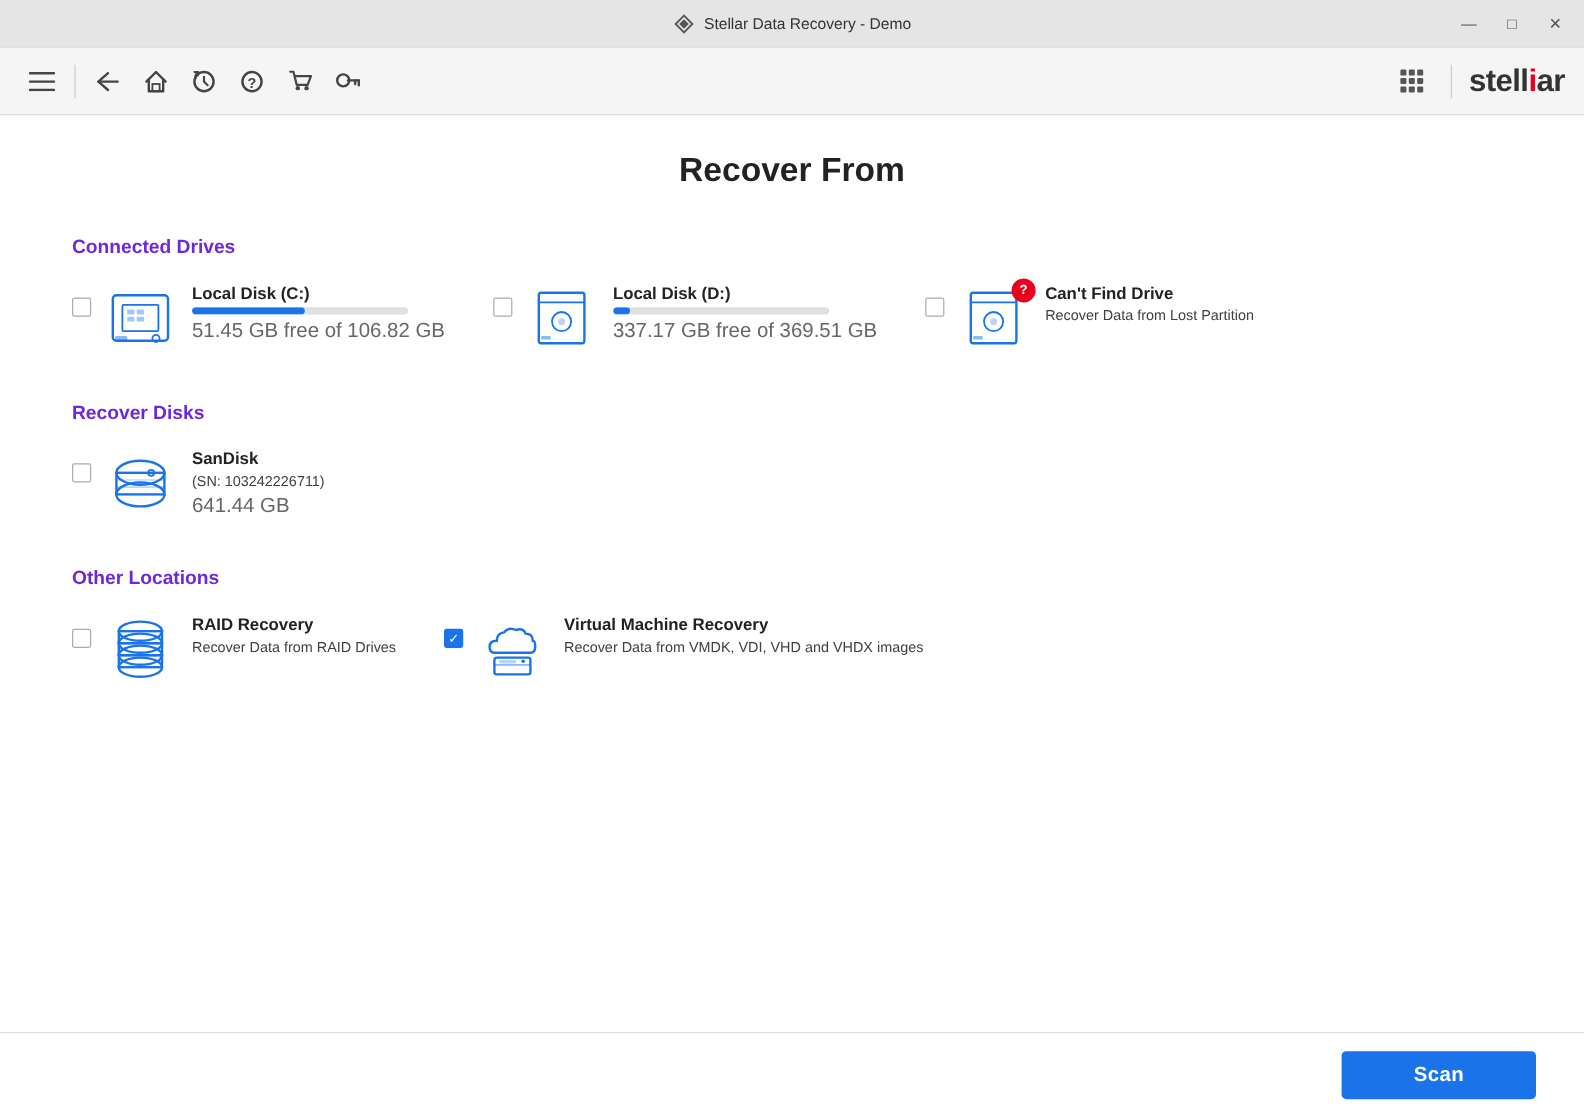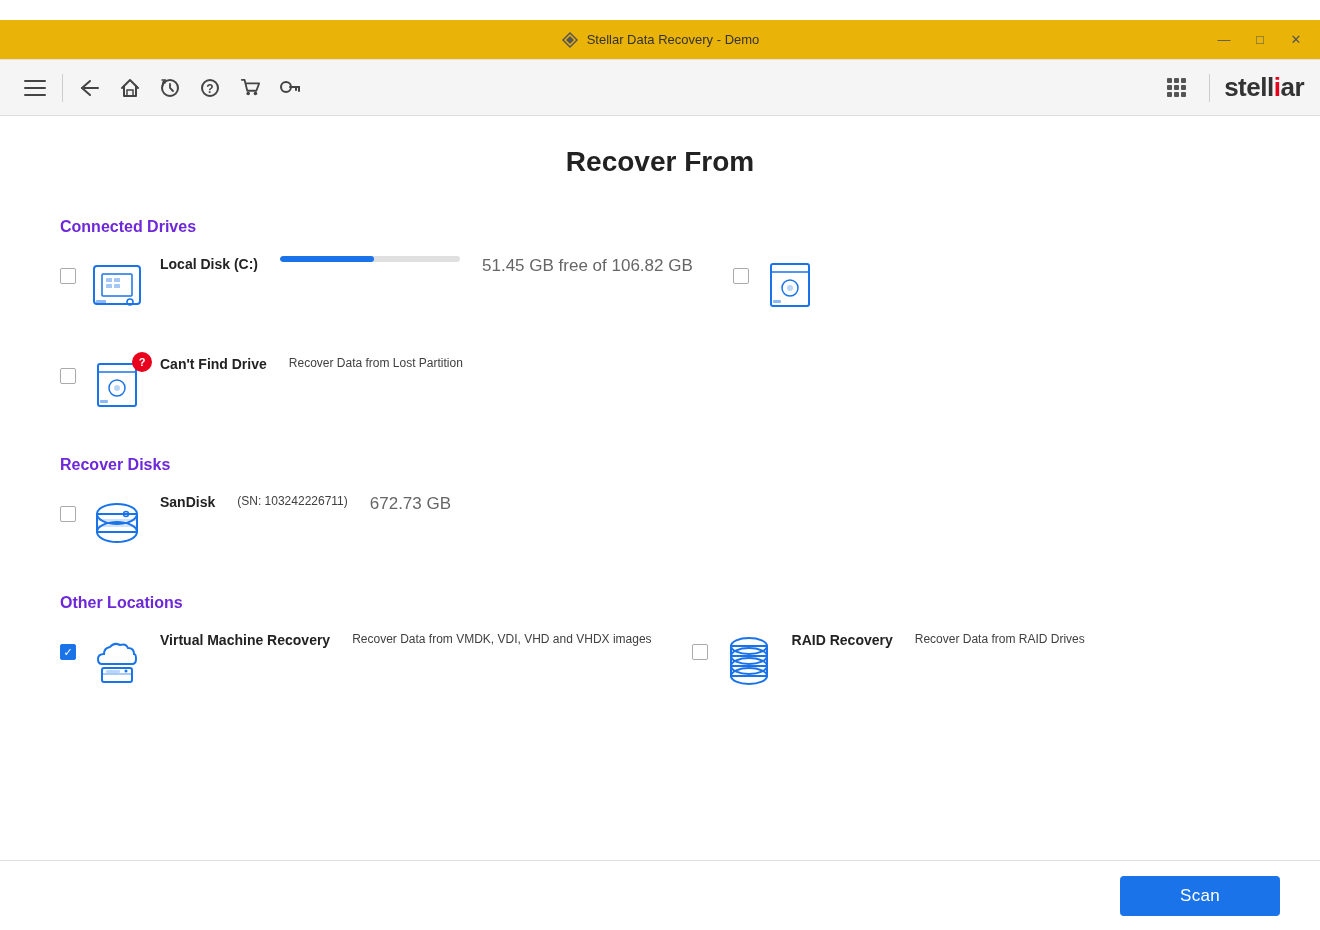--- a/index.html
+++ b/index.html
@@ -9,27 +9,26 @@
       width: 1320px;
       height: 930px;
       overflow: hidden;
       display: flex;
       flex-direction: column;
     }
 
     
     .title-bar {
       height: 40px;
-      background: #eab308;
+      background: #e5e5e5;
       display: flex;
       align-items: center;
       justify-content: center;
       position: relative;
       border-bottom: 1px solid #e0e0e0;
-      margin-top: 20px;
     }
     .title-bar-title {
       display: flex;
       align-items: center;
       gap: 8px;
       font-size: 13px;
       color: #333;
     }
     .title-bar-controls {
       position: absolute;
@@ -167,22 +166,22 @@
       font-size: 11px;
     }
     .drive-icon-wrap {
       position: relative;
       width: 60px;
       height: 60px;
       flex-shrink: 0;
     }
     .drive-info {
       display: flex;
-      flex-direction: row;
-      gap: 22px;
+      flex-direction: column;
+      gap: 4px;
     }
     .drive-name {
       font-size: 14px;
       font-weight: 600;
       color: #222;
     }
     .drive-bar-wrap {
       width: 180px;
       height: 6px;
       background: #e0e0e0;
@@ -236,21 +235,21 @@
     }
     .scan-btn {
       background: #1a73e8;
       color: #fff;
       border: none;
       border-radius: 4px;
       padding: 0 60px;
       height: 40px;
       font-size: 17px;
       cursor: pointer;
-      font-weight: 400;
+      font-weight: 700;
       letter-spacing: 0.3px;
     }
   </style>
 </head>
 <body>
 
 <div class="title-bar">
   <div class="title-bar-title">
     <svg width="18" height="18" viewBox="0 0 18 18">
       <path d="M9 2 L2 9 L9 16 L16 9 Z" fill="none" stroke="#555" stroke-width="1.5"></path>
@@ -373,20 +372,27 @@
         <div class="drive-checkbox"></div>
         <div class="drive-icon-wrap">
           <svg class="hdd-icon" viewBox="0 0 58 58">
             <rect x="10" y="8" width="38" height="42" rx="2" ry="2" fill="none" stroke="#1a73e8" stroke-width="2"></rect>
             <line x1="10" y1="16" x2="48" y2="16" stroke="#1a73e8" stroke-width="1.5"></line>
             <circle cx="29" cy="32" r="8" fill="none" stroke="#1a73e8" stroke-width="1.5"></circle>
             <circle cx="29" cy="32" r="3" fill="#1a73e8" opacity="0.3"></circle>
             <rect x="12" y="44" width="8" height="3" rx="1" fill="#1a73e8" opacity="0.5"></rect>
           </svg>
         </div>
+        <div class="drive-info">
+          <div class="drive-name">Local Disk (D:)</div>
+          <div class="drive-bar-wrap">
+            <div class="drive-bar-fill" style="width: 8%"></div>
+          </div>
+          <div class="drive-size">337.17 GB free of 369.51 GB</div>
+        </div>
       </div>
 
       <div class="drive-item">
         <div class="drive-checkbox"></div>
         <div class="drive-icon-wrap">
           <svg class="hdd-icon" viewBox="0 0 58 58">
             <rect x="10" y="8" width="38" height="42" rx="2" ry="2" fill="none" stroke="#1a73e8" stroke-width="2"></rect>
             <line x1="10" y1="16" x2="48" y2="16" stroke="#1a73e8" stroke-width="1.5"></line>
             <circle cx="29" cy="32" r="8" fill="none" stroke="#1a73e8" stroke-width="1.5"></circle>
             <circle cx="29" cy="32" r="3" fill="#1a73e8" opacity="0.3"></circle>
@@ -416,49 +422,30 @@
             <rect x="9" y="20" width="40" height="18" fill="none" stroke="#1a73e8" stroke-width="2"></rect>
             <ellipse cx="29" cy="38" rx="20" ry="10" fill="none" stroke="#1a73e8" stroke-width="2"></ellipse>
             <line x1="9" y1="26" x2="49" y2="26" stroke="#1a73e8" stroke-width="1" opacity="0.4"></line>
             <line x1="9" y1="32" x2="49" y2="32" stroke="#1a73e8" stroke-width="1" opacity="0.4"></line>
             <circle cx="38" cy="20" r="2.5" fill="none" stroke="#1a73e8" stroke-width="1.5"></circle>
           </svg>
         </div>
         <div class="drive-info">
           <div class="drive-name">SanDisk</div>
           <div class="drive-subtitle">(SN: 103242226711)</div>
-          <div class="drive-size">672.73 GB</div>
+          <div class="drive-size">641.44 GB</div>
         </div>
       </div>
 
     </div>
   </div>
 
   <div class="section">
     <div class="section-title">Other Locations</div>
     <div class="drives-grid">
-
-      <div class="drive-item">
-        <div class="drive-checkbox checked"></div>
-        <div class="drive-icon-wrap">
-          <svg class="hdd-icon" viewBox="0 0 58 58">
-
-            <path d="M14 32 Q10 32 10 27 Q10 22 16 22 Q16 16 22 15 Q26 10 32 13 Q38 11 40 16 Q46 16 46 22 Q48 22 48 27 Q48 32 44 32 Z" fill="none" stroke="#1a73e8" stroke-width="2"></path>
-            <rect x="14" y="36" width="30" height="14" rx="2" fill="none" stroke="#1a73e8" stroke-width="2"></rect>
-            <line x1="14" y1="42" x2="44" y2="42" stroke="#1a73e8" stroke-width="1.5" opacity="0.5"></line>
-            <circle cx="38" cy="39" r="1.5" fill="#1a73e8"></circle>
-
-            <rect x="18" y="38" width="14" height="3" rx="1" fill="#1a73e8" opacity="0.3"></rect>
-          </svg>
-        </div>
-        <div class="drive-info">
-          <div class="drive-name">Virtual Machine Recovery</div>
-          <div class="drive-subtitle">Recover Data from VMDK, VDI, VHD and VHDX images</div>
-        </div>
-      </div>
 
       <div class="drive-item">
         <div class="drive-checkbox"></div>
         <div class="drive-icon-wrap">
           <svg class="hdd-icon" viewBox="0 0 58 58">
 
             <ellipse cx="29" cy="14" rx="18" ry="8" fill="none" stroke="#1a73e8" stroke-width="2"></ellipse>
             <rect x="11" y="14" width="36" height="10" fill="none" stroke="#1a73e8" stroke-width="2"></rect>
             <ellipse cx="29" cy="24" rx="18" ry="8" fill="none" stroke="#1a73e8" stroke-width="2"></ellipse>
             <rect x="11" y="24" width="36" height="10" fill="none" stroke="#1a73e8" stroke-width="2"></rect>
@@ -466,20 +453,39 @@
             <rect x="11" y="34" width="36" height="10" fill="none" stroke="#1a73e8" stroke-width="2"></rect>
             <ellipse cx="29" cy="44" rx="18" ry="8" fill="none" stroke="#1a73e8" stroke-width="2"></ellipse>
           </svg>
         </div>
         <div class="drive-info">
           <div class="drive-name">RAID Recovery</div>
           <div class="drive-subtitle">Recover Data from RAID Drives</div>
         </div>
       </div>
 
+      <div class="drive-item">
+        <div class="drive-checkbox checked"></div>
+        <div class="drive-icon-wrap">
+          <svg class="hdd-icon" viewBox="0 0 58 58">
+
+            <path d="M14 32 Q10 32 10 27 Q10 22 16 22 Q16 16 22 15 Q26 10 32 13 Q38 11 40 16 Q46 16 46 22 Q48 22 48 27 Q48 32 44 32 Z" fill="none" stroke="#1a73e8" stroke-width="2"></path>
+            <rect x="14" y="36" width="30" height="14" rx="2" fill="none" stroke="#1a73e8" stroke-width="2"></rect>
+            <line x1="14" y1="42" x2="44" y2="42" stroke="#1a73e8" stroke-width="1.5" opacity="0.5"></line>
+            <circle cx="38" cy="39" r="1.5" fill="#1a73e8"></circle>
+
+            <rect x="18" y="38" width="14" height="3" rx="1" fill="#1a73e8" opacity="0.3"></rect>
+          </svg>
+        </div>
+        <div class="drive-info">
+          <div class="drive-name">Virtual Machine Recovery</div>
+          <div class="drive-subtitle">Recover Data from VMDK, VDI, VHD and VHDX images</div>
+        </div>
+      </div>
+
     </div>
   </div>
 
 </div>
 
 <div class="footer">
   <button class="scan-btn">Scan</button>
 </div>
 
 </body></html>

